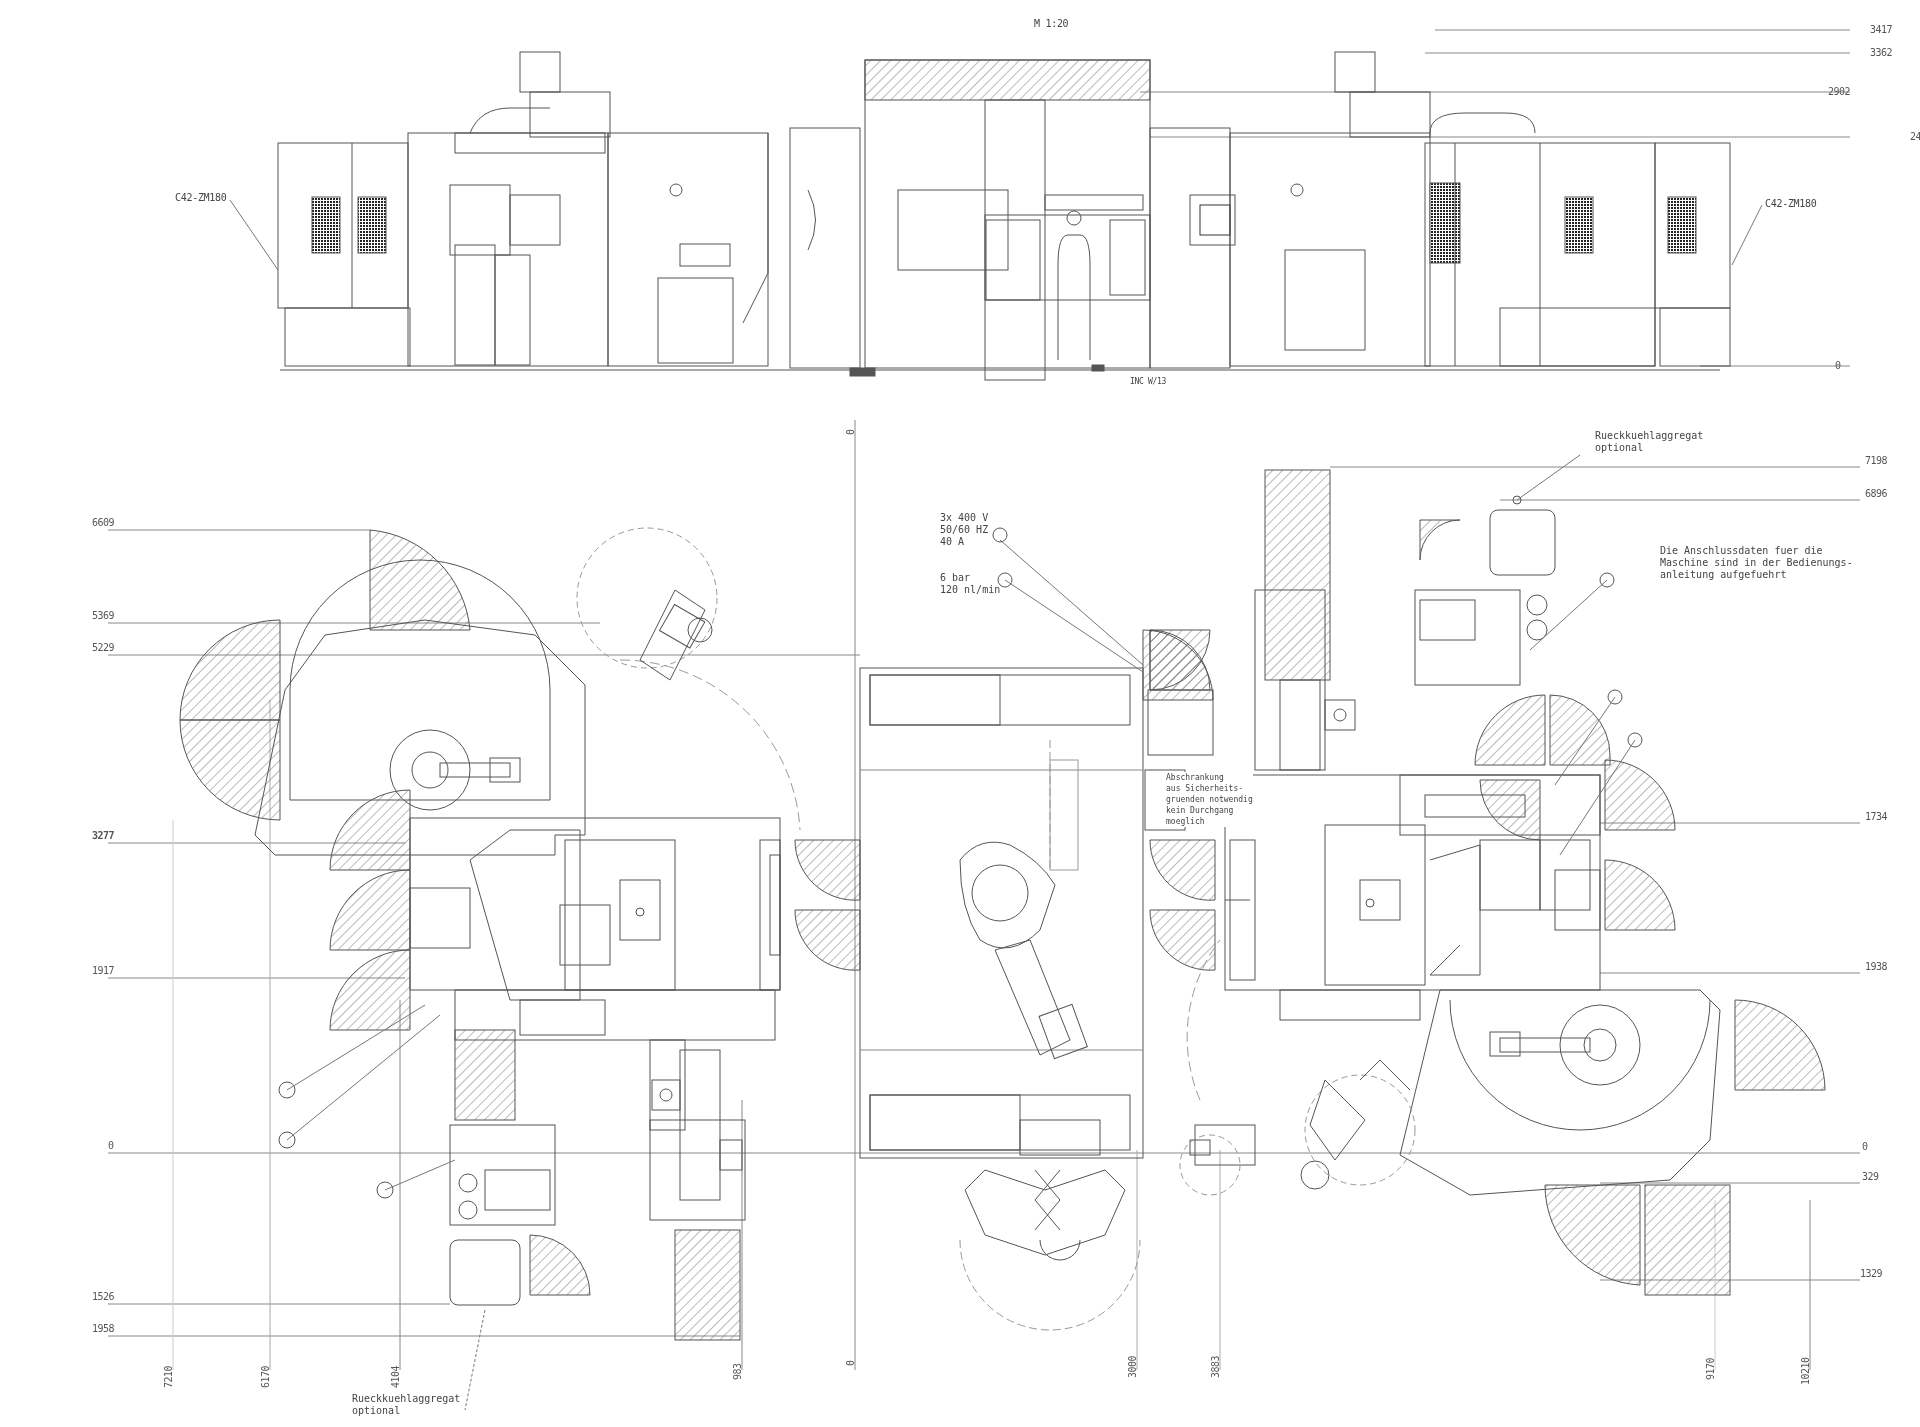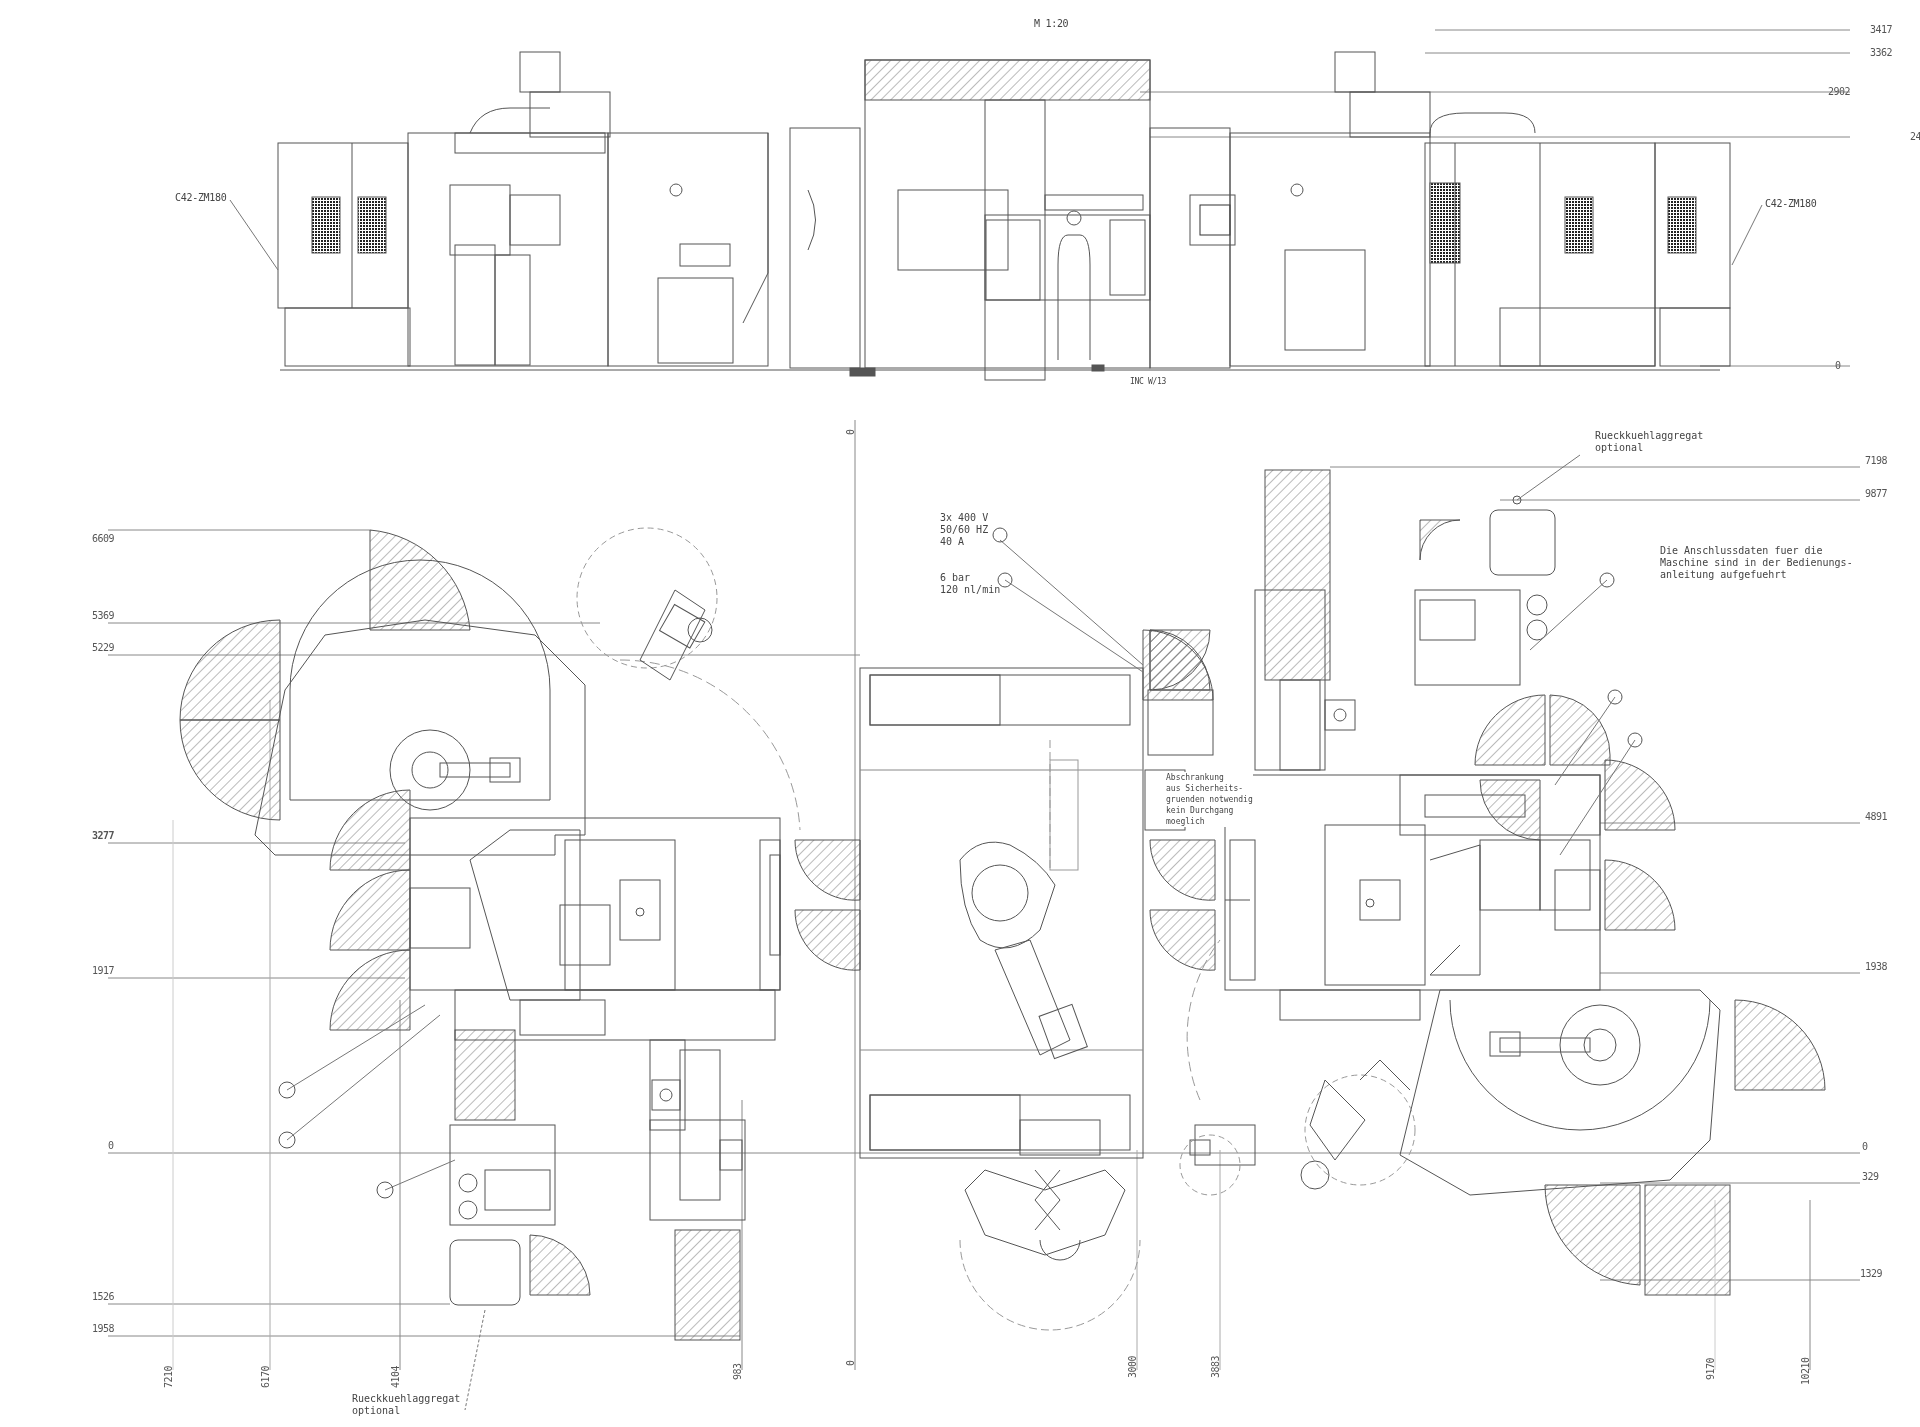--- a/index.html
+++ b/index.html
@@ -270,32 +270,32 @@
 <div class="lbl" style="left:988px;top:18px;padding-left:46px;">M 1:20</div>
 <div class="dim" style="left:1870px;top:24px;">3417</div>
 <div class="dim" style="left:1870px;top:47px;">3362</div>
 <div class="dim" style="left:1828px;top:86px;">2902</div>
 <div class="dim" style="left:1870px;top:131px;margin-left:40px;">2451</div>
 <div class="dim" style="left:1835px;top:360px;">0</div>
 <div class="lbl" style="left:175px;top:192px;">C42-ZM180</div>
 <div class="lbl" style="left:1765px;top:198px;">C42-ZM180</div>
 <div class="lbl" style="left:1130px;top:376px;font-size:8px;">INC W/13</div>
 
-<div class="dim" style="left:92px;top:517px;margin-top:16px;">6609</div>
+<div class="dim" style="left:92px;top:517px;">6609</div>
 <div class="dim" style="left:92px;top:610px;">5369</div>
 <div class="dim" style="left:92px;top:642px;">5229</div>
 <div class="dim" style="left:92px;top:830px;font-weight:bold;">3277</div>
 <div class="dim" style="left:92px;top:965px;">1917</div>
 <div class="dim" style="left:108px;top:1140px;">0</div>
 <div class="dim" style="left:92px;top:1291px;">1526</div>
 <div class="dim" style="left:92px;top:1323px;">1958</div>
 
 <div class="dim" style="left:1865px;top:455px;">7198</div>
-<div class="dim" style="left:1865px;top:488px;">9877</div>
-<div class="dim" style="left:1865px;top:811px;">4891</div>
+<div class="dim" style="left:1865px;top:488px;">6896</div>
+<div class="dim" style="left:1865px;top:811px;">1734</div>
 <div class="dim" style="left:1865px;top:961px;">1938</div>
 <div class="dim" style="left:1862px;top:1141px;">0</div>
 <div class="dim" style="left:1862px;top:1171px;">329</div>
 <div class="dim" style="left:1860px;top:1268px;">1329</div>
 
 <div class="vdim" style="left:163px;top:1388px;">7210</div>
 <div class="vdim" style="left:260px;top:1388px;">6170</div>
 <div class="vdim" style="left:390px;top:1388px;">4104</div>
 <div class="vdim" style="left:732px;top:1380px;">983</div>
 <div class="vdim" style="left:845px;top:1366px;">0</div>

